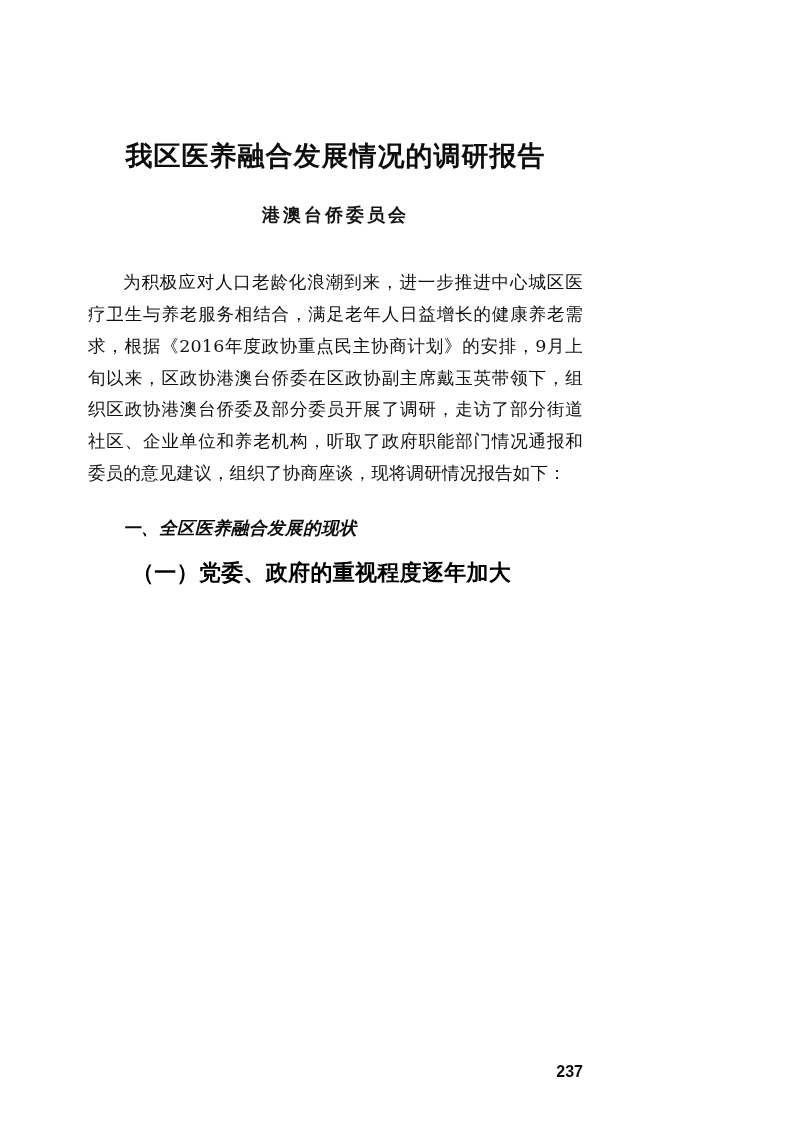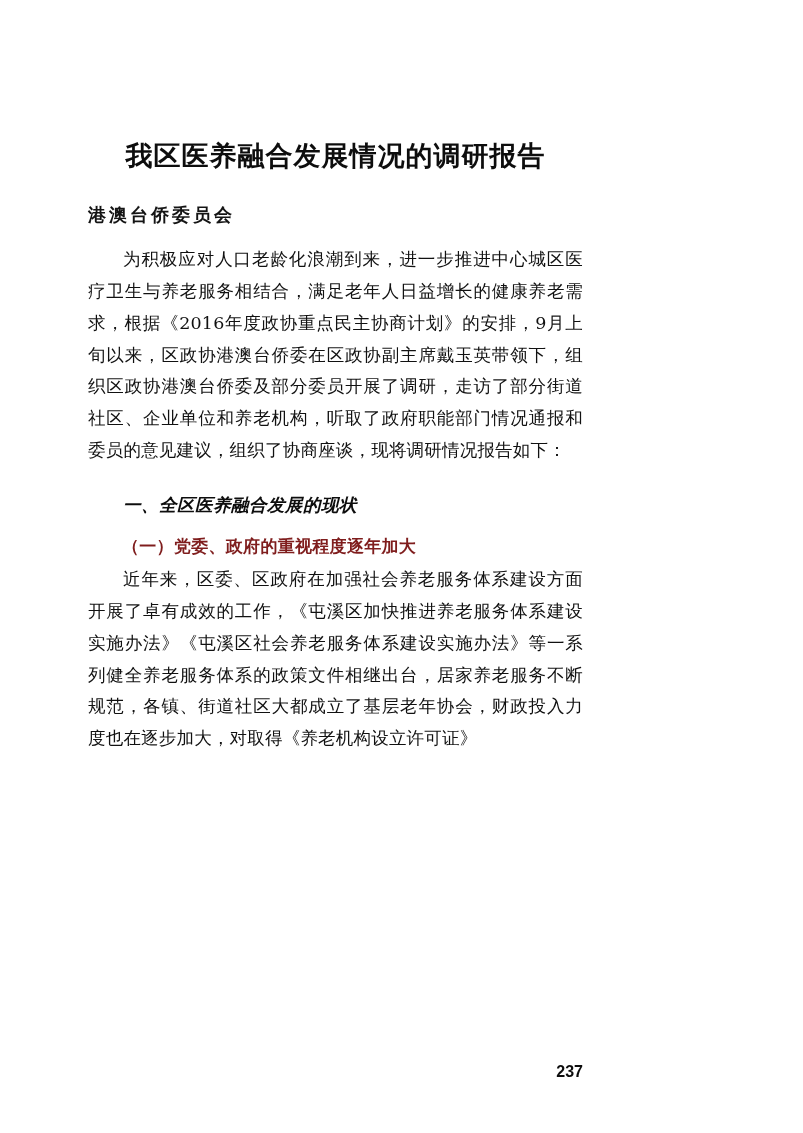--- a/index.html
+++ b/index.html
@@ -31,25 +31,26 @@
     text-align: center;
     margin: 18px 0 0 0;
     line-height: 1.3;
     color: #0d0d0d;
   }
   .doc-subtitle {
     font-family: "DejaVu Sans", "Liberation Sans", sans-serif;
     font-weight: bold;
     font-size: 18px;
     letter-spacing: 3px;
+    text-align: center;
     margin: 30px 0 0 0;
     color: #141414;
   }
   .body-block {
-    margin-top: 17px;
+    margin-top: 40px;
   }
   p.para {
     font-size: 17.5px;
     line-height: 1.82;
     text-align: justify;
     text-justify: inter-ideograph;
     margin: 0 0 0 0;
     text-indent: 2em;
     letter-spacing: 0.2px;
     color: #111111;
@@ -60,25 +61,25 @@
     font-size: 17.5px;
     margin: 26px 0 18px 0;
     text-indent: 2em;
     letter-spacing: 0.5px;
     color: #0d0d0d;
     font-style: italic;
   }
   h3.sub-heading {
     font-family: "DejaVu Sans", "Liberation Sans", sans-serif;
     font-weight: bold;
-    font-size: 17px;
+    font-size: 22px;
     margin: 14px 0 6px 0;
     text-indent: 2em;
     letter-spacing: 0.3px;
-    color: #7f1d1d;
+    color: #000000;
   }
   .page-number {
     position: absolute;
     right: 88px;
     bottom: 52px;
     font-family: Liberation Sans, sans-serif;
     font-weight: bold;
     font-size: 16px;
     color: #0d0d0d;
   }
@@ -94,19 +95,18 @@
 
   <div class="body-block">
 
     <p class="para">为积极应对人口老龄化浪潮到来，进一步推进中心城区医疗卫生与养老服务相结合，满足老年人日益增长的健康养老需求，根据《2016年度政协重点民主协商计划》的安排，9月上旬以来，区政协港澳台侨委在区政协副主席戴玉英带领下，组织区政协港澳台侨委及部分委员开展了调研，走访了部分街道社区、企业单位和养老机构，听取了政府职能部门情况通报和委员的意见建议，组织了协商座谈，现将调研情况报告如下：</p>
 
     <h2 class="section-heading">一、全区医养融合发展的现状</h2>
 
 
     <h3 class="sub-heading">（一）党委、政府的重视程度逐年加大</h3>
 
-    <p class="para">近年来，区委、区政府在加强社会养老服务体系建设方面开展了卓有成效的工作，《屯溪区加快推进养老服务体系建设实施办法》《屯溪区社会养老服务体系建设实施办法》等一系列健全养老服务体系的政策文件相继出台，居家养老服务不断规范，各镇、街道社区大都成立了基层老年协会，财政投入力度也在逐步加大，对取得《养老机构设立许可证》</p>
 
   </div>
 
   <div class="page-number">237</div>
 
 </div>
 
 </body></html>

